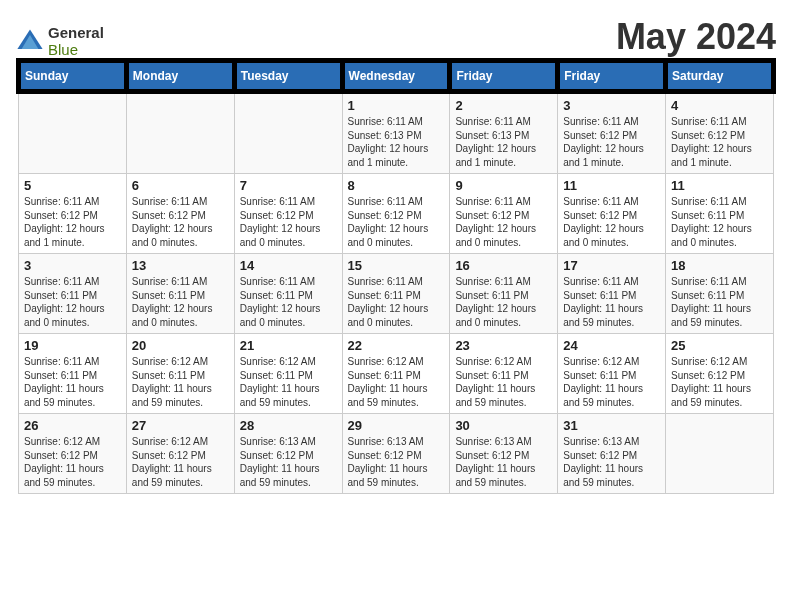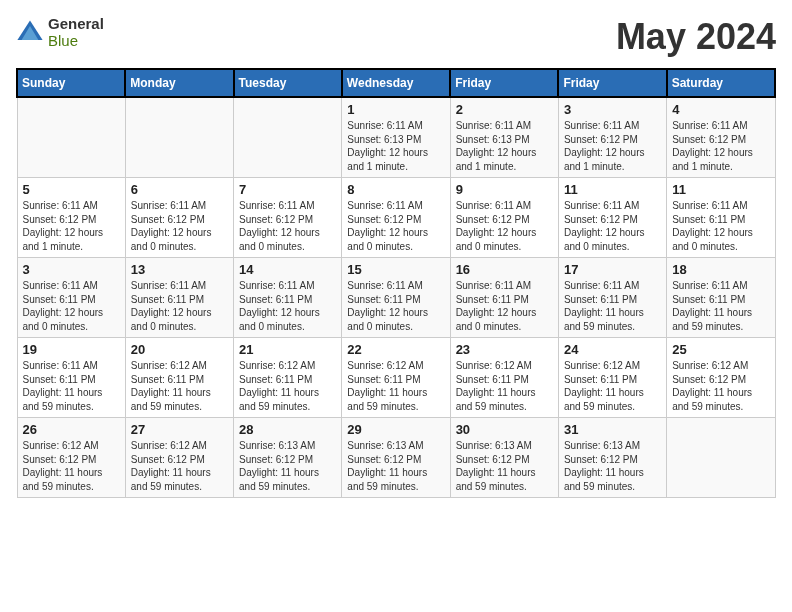--- a/index.html
+++ b/index.html
@@ -6,22 +6,21 @@
     body {
       font-family: Arial, sans-serif;
       background: #fff;
       width: 792px;
       min-height: 612px;
       padding: 16px;
     }
     .header {
       display: flex;
       justify-content: space-between;
-      align-items: flex-start;
-      margin-bottom: 10px;
+      align-items: flex-end;
     }
     .logo {
       display: flex;
       align-items: center;
       gap: 4px;
     }
     .logo-text {
       display: flex;
       flex-direction: column;
       line-height: 1.1;
@@ -57,21 +56,21 @@
       border-collapse: collapse;
       table-layout: fixed;
     }
     thead tr th {
       background-color: #2a6db5;
       color: #fff;
       font-size: 12px;
       font-weight: bold;
       padding: 6px 4px;
       text-align: left;
-      border: 2px solid #000000;
+      border: 5px solid #000000;
     }
     tbody tr td {
       border: 1px solid #ccc;
       vertical-align: top;
       padding: 4px 5px;
       font-size: 10px;
       color: #333;
       height: 80px;
       background: #fff;
     }

